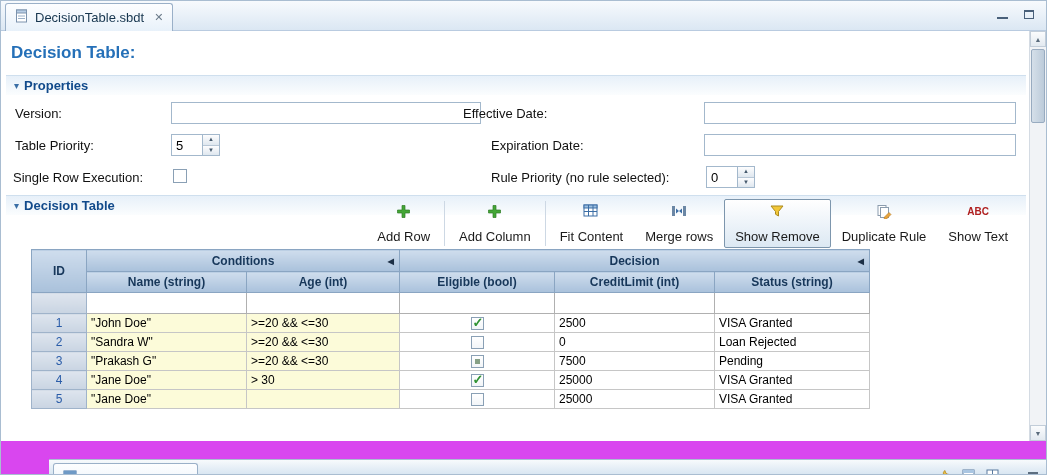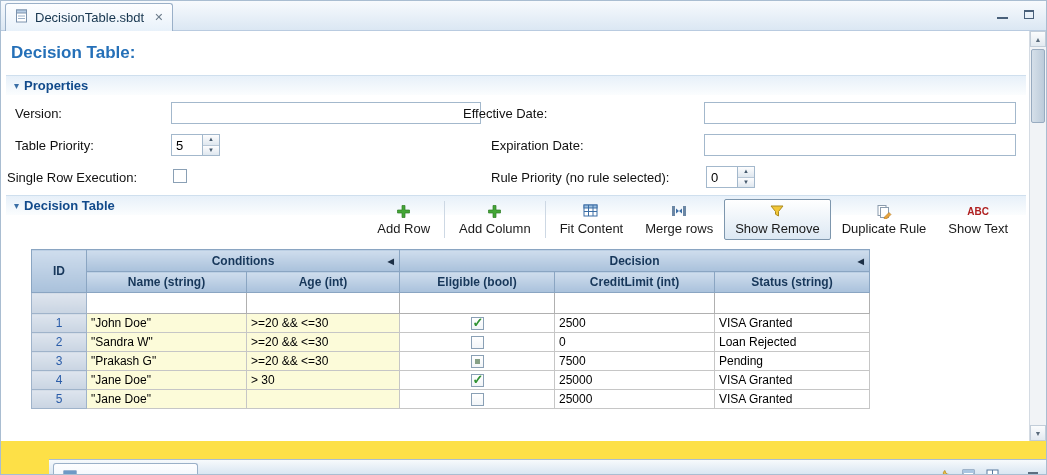--- a/index.html
+++ b/index.html
@@ -1,17 +1,17 @@
 <!DOCTYPE html>
 <html><head>
 <meta charset="utf-8">
 <style>
   * { margin:0; padding:0; box-sizing:border-box; }
   body { font-family:"Liberation Sans", sans-serif; background:#fff; }
-  .window { position:relative; width:1047px; height:475px; background:#fde047; border:1px solid #a9bdd1; overflow:hidden; font-family:"Liberation Sans", sans-serif; }
+  .window { position:relative; width:1047px; height:475px; background:#d946ef; border:1px solid #a9bdd1; overflow:hidden; font-family:"Liberation Sans", sans-serif; }
 
   
   .tabbar { position:absolute; top:0; left:0; right:0; height:30px; background:linear-gradient(#f7fafd,#dbe7f3); border-bottom:1px solid #b9cbe0; }
   .etab { position:absolute; left:4px; top:2px; height:28px; background:linear-gradient(#fdfeff,#e8f1fa); border:1px solid #9ab0c8; border-bottom:none; border-radius:3px 3px 0 0; display:flex; align-items:center; gap:6px; padding:0 9px; font-size:13px; color:#17364f; }
   .closex { font-size:11px; color:#6b7b8a; margin-left:4px; cursor:pointer; }
   .winctl { position:absolute; right:12px; top:9px; display:flex; gap:16px; align-items:center; }
   .min-glyph { width:11px; height:9px; border-bottom:2px solid #49607a; }
   .max-glyph { width:10px; height:9px; border:1px solid #49607a; border-top-width:2px; }
 
   
@@ -27,21 +27,21 @@
   .txt { position:absolute; height:22px; border:1px solid #a3b8cc; background:#fff; font-size:13px; font-family:"Liberation Sans",sans-serif; padding:1px 4px; }
   .spin { position:absolute; display:flex; height:22px; }
   .spin-in { width:32px; border:1px solid #a3b8cc; font-size:13px; font-family:"Liberation Sans",sans-serif; padding:1px 4px; }
   .spin-btns { display:flex; flex-direction:column; width:17px; border:1px solid #a3b8cc; border-left:none; }
   .spin-up, .spin-down { flex:1; font-size:6px; line-height:9px; text-align:center; color:#44586c; background:linear-gradient(#fdfdfe,#dfe7ef); cursor:pointer; }
   .spin-down { border-top:1px solid #b8c7d6; }
   .formcb { position:absolute; width:14px; height:14px; border:1px solid #8aa0b5; background:#fff; }
 
   
   .toolbar { position:absolute; top:168px; right:12px; display:flex; align-items:stretch; }
-  .tbtn { display:flex; flex-direction:column; align-items:center; justify-content:flex-end; gap:2px; padding:3px 10px 3px; font-size:13px; color:#1a1a1a; cursor:pointer; border:1px solid transparent; }
+  .tbtn { display:flex; flex-direction:column; align-items:center; justify-content:flex-end; gap:10px; padding:3px 10px 3px; font-size:13px; color:#1a1a1a; cursor:pointer; border:1px solid transparent; }
   .tbtn .ticon { height:16px; display:flex; align-items:center; }
   .tbtn.pressed { border:1px solid #7d96ad; border-radius:2px; background:linear-gradient(#ffffff,#dce8f3); }
   .tsep { width:1px; background:#cdd8e4; margin:2px 3px; }
   .abc-text { font-size:10px; font-weight:bold; color:#b02020; letter-spacing:0px; }
 
   
   .dtwrap { position:absolute; left:30px; top:218px; }
   table.dt { border-collapse:collapse; table-layout:fixed; }
   .dt th, .dt td { overflow:hidden; white-space:nowrap; }
   .hcell { background:linear-gradient(#cfdded,#a9c1db); border:1px solid #8aa5c2; font-size:12px; font-weight:bold; color:#17375a; text-align:center; height:22px; padding:0 2px; }
@@ -114,21 +114,21 @@
     <span class="spin" style="left:170px; top:103px;">
       <input class="spin-in" value="5" style="">
       <span class="spin-btns">
         <span class="spin-up">▲</span>
         <span class="spin-down">▼</span>
       </span>
     </span>
     <span class="lbl" style="left:490px; top:107px;">Expiration Date:</span>
     <input class="txt" style="left: 703px; top: 103px; width: 312px;" value="">
 
-    <span class="lbl" style="left:6px; top:139px;text-align:center;">Single Row Execution:</span>
+    <span class="lbl" style="left:12px; top:139px;text-align:center;">Single Row Execution:</span>
     <span class="formcb cb-unchecked" style="left:172px; top:138px;"></span>
     <span class="lbl" style="left:490px; top:139px;">Rule Priority (no rule selected):</span>
     <span class="spin" style="left:705px; top:135px;">
       <input class="spin-in" value="0" style="">
       <span class="spin-btns">
         <span class="spin-up">▲</span>
         <span class="spin-down">▼</span>
       </span>
     </span>
 

